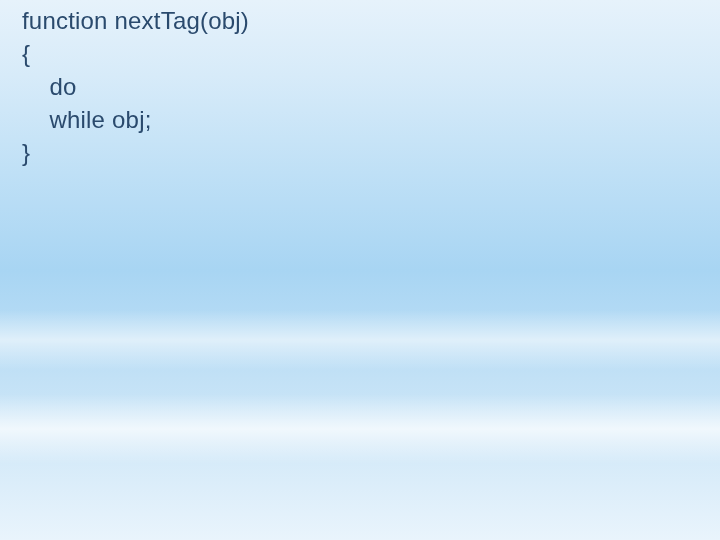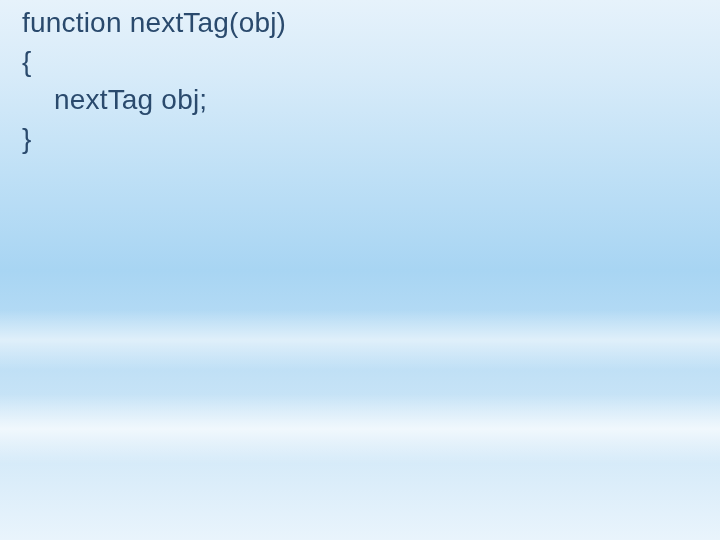--- a/index.html
+++ b/index.html
@@ -1,26 +1,27 @@
 <!DOCTYPE html>
 <html><head>
 <meta charset="utf-8">
 <style>
 html,body{margin:0;padding:0;width:720px;height:540px;overflow:hidden;font-family:"Segoe UI",Tahoma,Verdana,sans-serif}
 .slide{position:relative;width:720px;height:540px;background:linear-gradient(180deg,#e6f2fb 0%,#d7ebf9 14%,#bfe0f6 32%,#a8d5f3 50%,#c2e1f6 70%,#e9f4fc 100%)}
 .sheen1{position:absolute;left:0;top:310px;width:720px;height:60px;background:linear-gradient(180deg,rgba(255,255,255,0) 0%,rgba(255,255,255,0.55) 50%,rgba(255,255,255,0) 100%)}
 .sheen2{position:absolute;left:0;top:394px;width:720px;height:70px;background:linear-gradient(180deg,rgba(255,255,255,0) 0%,rgba(255,255,255,0.7) 50%,rgba(255,255,255,0) 100%)}
-.code{position:absolute;left:22px;top:4px;right:30px;color:#2a4a6d;font-size:28px;line-height:1.38;letter-spacing:0.2px;font-family:"Segoe UI",Tahoma,Verdana,sans-serif}
+.code{position:absolute;left:22px;top:4px;right:30px;color:#2a4a6d;font-size:24px;line-height:1.38;letter-spacing:0.2px;font-family:"Segoe UI",Tahoma,Verdana,sans-serif}
 .code .line{white-space:pre}
 </style>
 </head>
 <body>
 
 <div class="slide">
   <div class="sheen1"></div>
   <div class="sheen2"></div>
   <div class="code">
     <div class="line">function nextTag(obj)</div>
     <div class="line">{</div>
-    <div class="line">    nextTag obj;</div>
+    <div class="line">    do</div>
+    <div class="line">    while obj;</div>
     <div class="line">}</div>
   </div>
 </div>
 
 </body></html>

